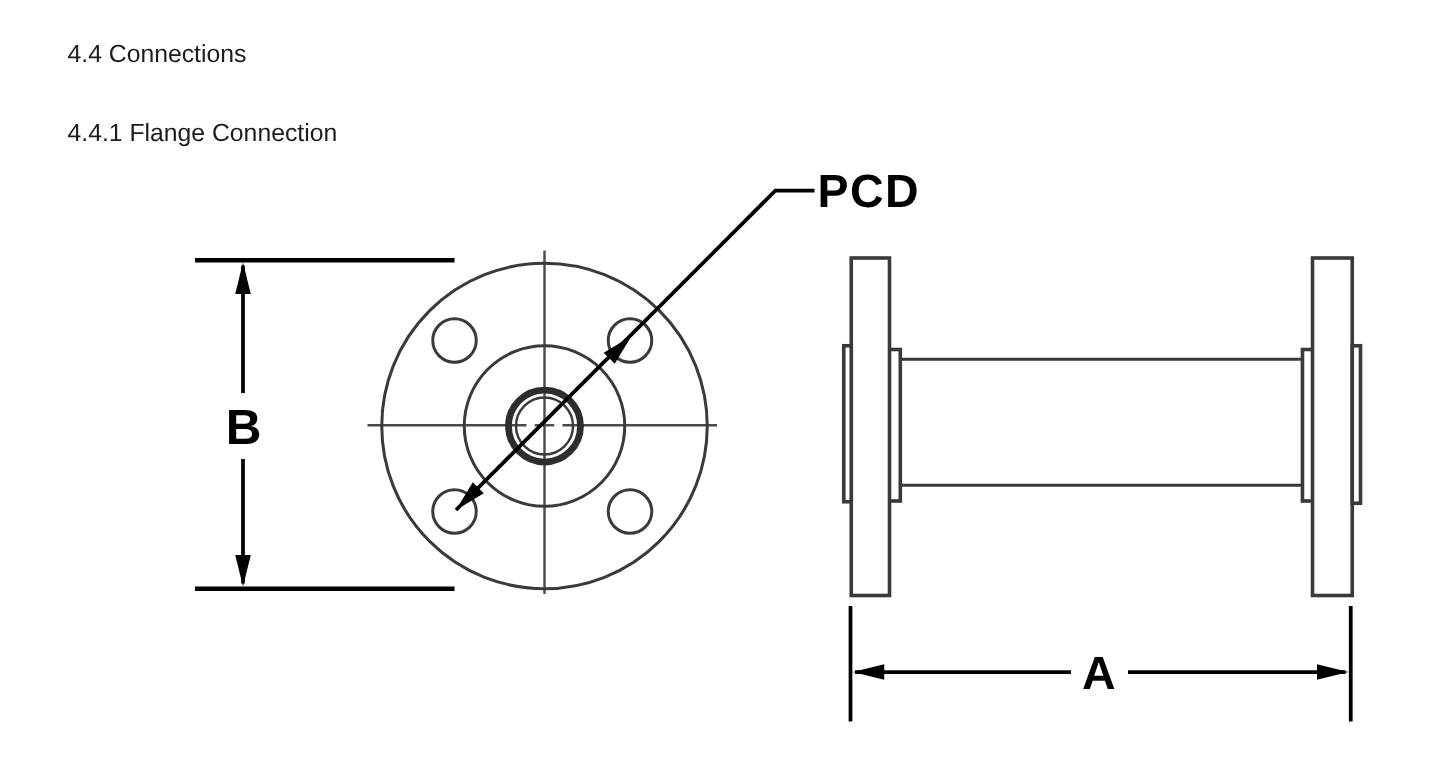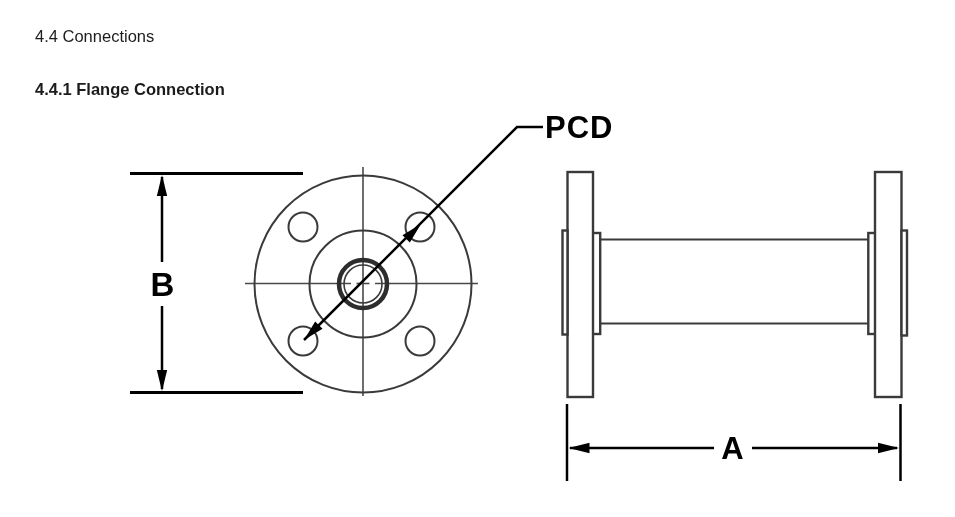--- a/index.html
+++ b/index.html
@@ -10,28 +10,28 @@
   .page {
     position: relative;
     width: 955px;
     height: 517px;
     background: #ffffff;
     overflow: hidden;
     font-family: "Liberation Sans", sans-serif;
   }
   .heading {
     position: absolute;
-    left: 35px;
+    left: 45px;
     color: #1c1c1c;
     font-size: 16.5px;
     font-weight: 400;
     white-space: nowrap;
   }
   .heading.section    { top: 27px; }
-  .heading.subsection { top: 80px; font-weight: bold; }
+  .heading.subsection { top: 80px; }
 
   svg.drawing {
     position: absolute;
     left: 0;
     top: 0;
   }
   .thin-line   { stroke: #3a3a3a; stroke-width: 2;   fill: none; }
   .outline     { stroke: #3a3a3a; stroke-width: 2.4; fill: #ffffff; }
   .centerline  { stroke: #4a4a4a; stroke-width: 1.6; fill: none; }
   .dim-line    { stroke: #000000; stroke-width: 2.5; fill: none; }

